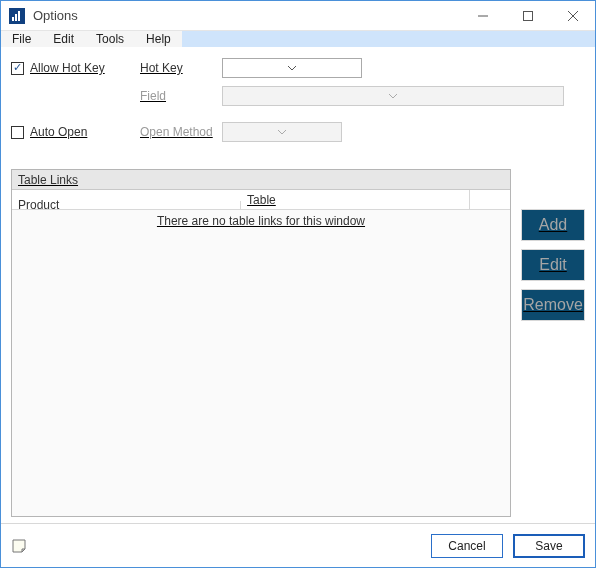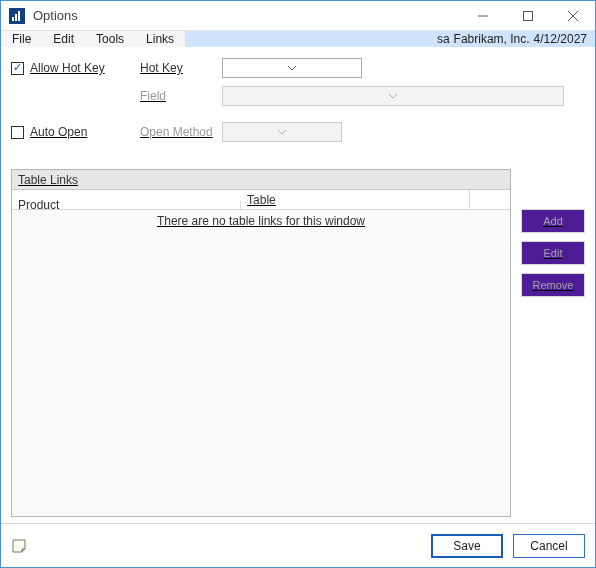--- a/index.html
+++ b/index.html
@@ -180,24 +180,24 @@
     text-align:center;
     padding-top:4px;
   }
   .side-buttons {
     width:64px;
     display:flex; flex-direction:column;
     gap:8px;
     padding-top:40px;
   }
   .side-btn {
-    height:24px;
-    background:#4c1d95;
+    height:32px;
+    background:#0c4a6e;
     border:1px solid #d8d8d8;
-    font-size:11px;
+    font-size:16px;
     color:#a5a5a5;
     display:flex; align-items:center; justify-content:center;
   }
   
   .footer {
     height:44px;
     border-top:1px solid #d8d8d8;
     display:flex; align-items:center;
     padding:0 10px;
     gap:10px;
@@ -250,26 +250,21 @@
           <line x1="10" y1="0" x2="0" y2="10" stroke-width="1"></line>
         </svg>
     </div>
   </div>
 
   <div class="menubar">
     <div class="menus">
       <div class="menu-item">File</div>
       <div class="menu-item">Edit</div>
       <div class="menu-item">Tools</div>
-      <div class="menu-item">Links</div>
-    </div>
-    <div class="context">
-      <span>sa</span>
-      <span>Fabrikam, Inc.</span>
-      <span>4/12/2027</span>
+      <div class="menu-item">Help</div>
     </div>
   </div>
 
   <div class="body">
 
     <div class="opts-row">
       <span class="chk checked"></span>
       <span class="chk-label">Allow Hot Key</span>
       <span class="field-label">Hot Key</span>
       <div class="combo hotkey-combo selected">
@@ -331,17 +326,17 @@
 
   </div>
 
   <div class="footer">
     <div class="note-icon">
       <svg width="18" height="18" viewBox="0 0 18 18">
         <polygon points="2,3 14,3 14,12 11,15 2,15" fill="#fcfcf0" stroke="#777" stroke-width="1"></polygon>
         <polygon points="11,12 14,12 11,15" fill="#ddd" stroke="#777" stroke-width="1"></polygon>
       </svg>
     </div>
+    <div class="btn">Cancel</div>
     <div class="btn primary">Save</div>
-    <div class="btn">Cancel</div>
   </div>
 
 </div>
 
 </body></html>

